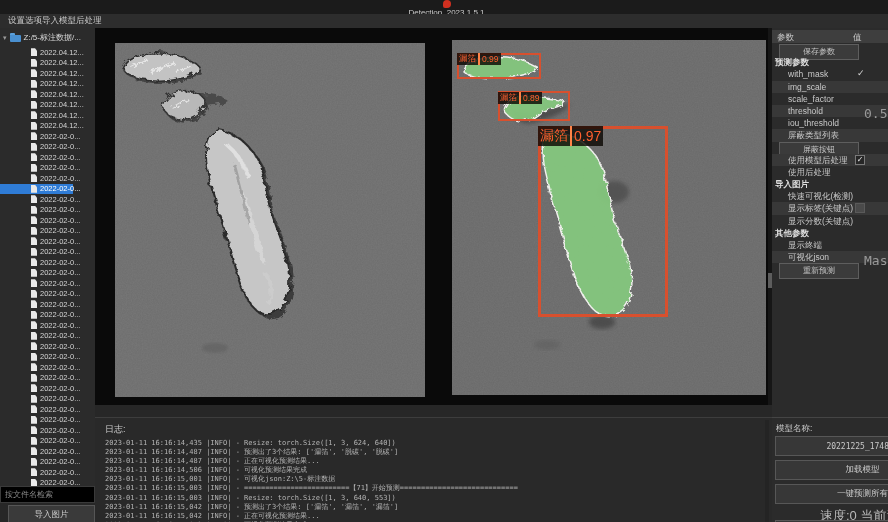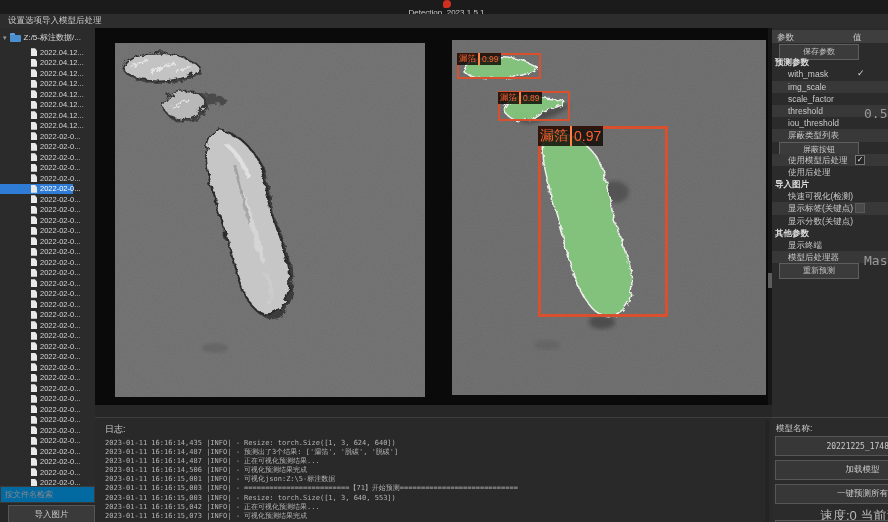--- a/index.html
+++ b/index.html
@@ -20,21 +20,21 @@
   .expander{color:#9a9a9a;font-size:7px;}
   .folder-icon{width:11px;height:9px;position:relative;flex:0 0 11px;}
   .folder-icon::before{content:"";position:absolute;left:0;top:0;width:5px;height:3px;background:#5aa0dc;border-radius:1px;}
   .folder-icon::after{content:"";position:absolute;left:0;top:1.5px;width:11px;height:7px;background:#4a90d0;border-radius:1px;}
   #tree-items{position:absolute;left:0;top:19px;width:73px;}
   .tree-item{height:10.5px;display:flex;align-items:center;gap:3px;padding-left:31px;
     color:#d5d5d5;font-size:7.5px;white-space:nowrap;cursor:default;}
   .tree-item.selected{background:#2f7cd6;color:#ffffff;}
   .file-icon{width:6px;height:8px;background:#e9e9e9;flex:0 0 6px;
     clip-path:polygon(0 0,68% 0,100% 32%,100% 100%,0 100%);}
-  .search{position:absolute;left:0;top:486px;width:95px;height:17px;background:#0369a1;
+  .search{position:absolute;left:0;top:486px;width:95px;height:17px;background:#000000;
     border:1px solid #3a3a3a;box-sizing:border-box;color:#bbbbbb;font-size:8px;padding:0 4px;outline:none;}
   .search::placeholder{color:#8a8a8a;}
   .import-btn{position:absolute;left:8px;top:505px;width:87px;height:19px;background:#3a3a3a;
     border:1px solid #565656;color:#cccccc;font-size:8.5px;cursor:default;}
   
   .canvas{position:absolute;left:95px;top:28px;width:677px;height:377px;background:#0a0a0a;overflow:hidden;}
   .photo{position:absolute;overflow:hidden;}
   .photo-left{left:20px;top:15px;width:310px;height:354px;}
   .photo-right{left:357px;top:12px;width:314px;height:355px;}
   .photo svg{display:block;width:100%;height:100%;}
@@ -428,20 +428,21 @@
 
   <div class="log-line">2023-01-11 16:16:14,506 |INFO| - 可视化预测结果完成</div>
 
   <div class="log-line">2023-01-11 16:16:15,001 |INFO| - 可视化json:Z:\5-标注数据</div>
 
 
   <div class="log-line">2023-01-11 16:16:15,003 |INFO| - =========================【71】开始预测============================</div>
 
   <div class="log-line">2023-01-11 16:16:15,003 |INFO| - Resize: torch.Size([1, 3, 640, 553])</div>
 
+  <div class="log-line">2023-01-11 16:16:15,042 |INFO| - 预测出了3个结果: ['漏箔', '漏箔', '漏箔']</div>
 
   <div class="log-line">2023-01-11 16:16:15,042 |INFO| - 正在可视化预测结果...</div>
 
   <div class="log-line">2023-01-11 16:16:15,073 |INFO| - 可视化预测结果完成</div>
 </div>
     <div class="log-scroll">
       <div class="handle"></div>
     </div>
   </div>
 
@@ -500,21 +501,21 @@
         <div class="prow param">
           <span class="plabel">显示分数(关键点)</span>
         </div>
         <div class="prow section">
           <span class="plabel">其他参数</span>
         </div>
         <div class="prow param">
           <span class="plabel">显示终端</span>
         </div>
         <div class="prow light param">
-          <span class="plabel">模型后处理器</span>
+          <span class="plabel">可视化json</span>
           <span class="pvalue">MaskPostPro</span>
         </div>
         <div class="prow">
           <button class="pbtn">重新预测</button>
         </div>
       </div>
     <div class="divider"></div>
     <div class="model-label">模型名称:</div>
     <button class="mbtn" id="model-name-btn">20221225_174813</button>
     <button class="mbtn" id="load-model-btn">加载模型</button>

